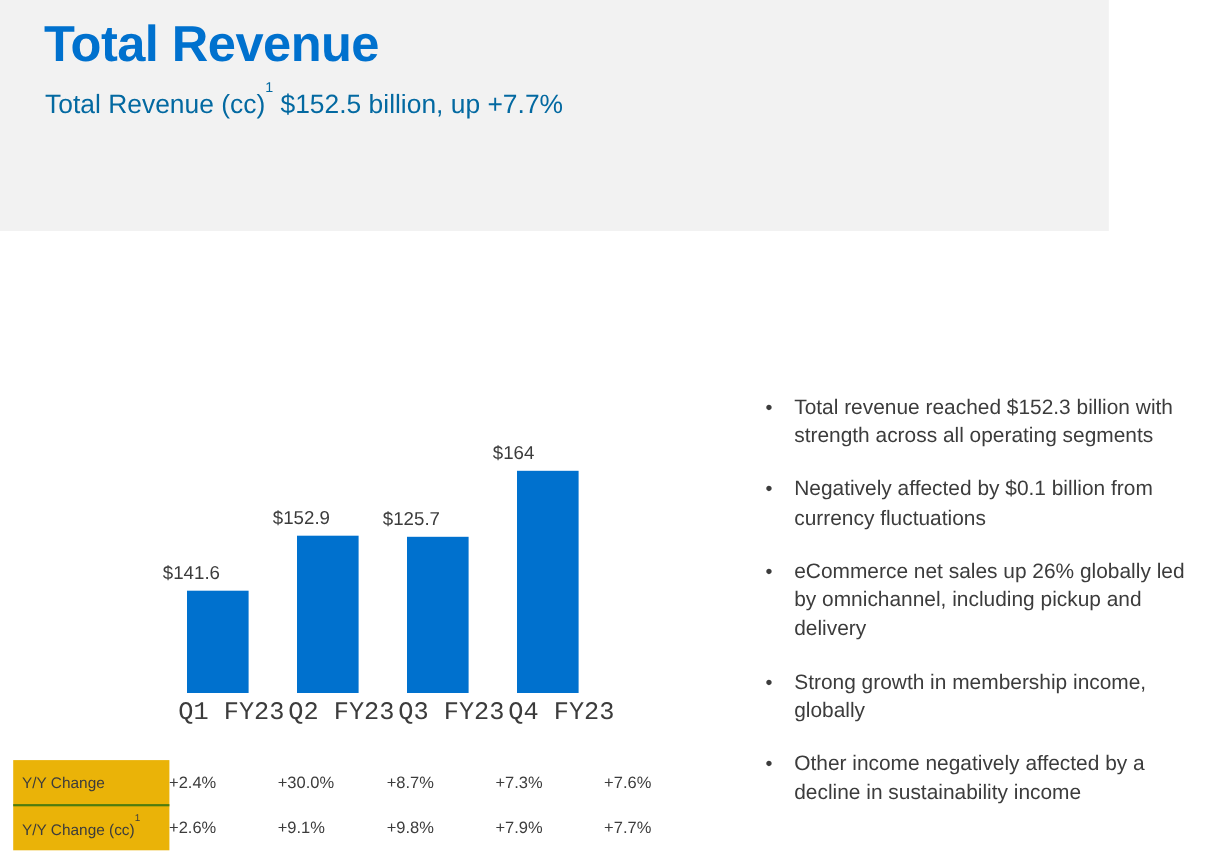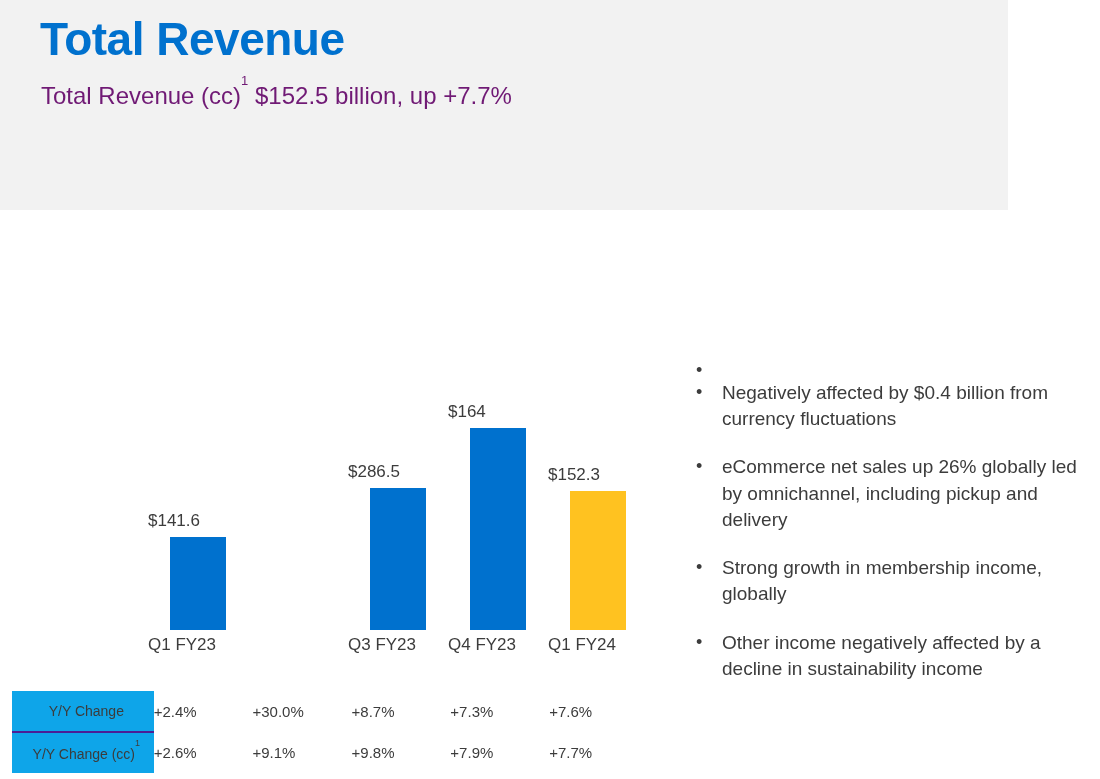--- a/index.html
+++ b/index.html
@@ -32,21 +32,21 @@
     font-size: 46px;
     font-weight: bold;
     color: #0071ce;
     letter-spacing: -0.5px;
   }
   .header-subtitle {
     position: absolute;
     left: 41px;
     top: 82px;
     font-size: 24px;
-    color: #701a75;
+    color: #0369a1;
     font-weight: normal;
   }
   .header-subtitle sup {
     font-size: 13px;
     top: -0.75em;
     position: relative;
   }
 
   
   .chart-area {
@@ -83,60 +83,60 @@
     margin: 0 auto;
     width: 56px;
     background: #0071ce;
   }
   .bar.accent {
     background: #ffc220;
   }
   .bar-label {
     position: absolute;
     top: 100%;
-    left: 0;
+    left: 14px;
     width: 100%;
     margin-top: 5px;
-    font-size: 17px;
-    color: #3c3c3c;
+    font-size: 23px;
+    color: #3c3c3c;
+    font-family: Liberation Mono, monospace;
   }
 
   
   .yoy-table {
     position: absolute;
     left: 12px;
     top: 691px;
     width: 636px;
     border-collapse: collapse;
   }
   .yoy-table td {
     height: 38px;
     vertical-align: middle;
     font-size: 15px;
     color: #3c3c3c;
   }
   .yoy-table td.rowhead {
     width: 136px;
-    background: #0ea5e9;
+    background: #eab308;
     padding-left: 8px;
     font-size: 14px;
     color: #3c3c3c;
-    text-align: center;
   }
   .yoy-table td.rowhead sup {
     font-size: 9px;
     position: relative;
     top: -0.7em;
   }
   .yoy-table td.val {
     width: 100px;
     padding-left: 0;
   }
   .yoy-table tr.sep td.rowhead {
-    border-top: 2px solid #4c1d95;
+    border-top: 2px solid #4d7c0f;
   }
 
   
   .bullets {
     position: absolute;
     left: 692px;
     top: 358px;
     width: 400px;
   }
   .bullet {
@@ -168,38 +168,38 @@
 
 <div class="chart-area">
   <div class="bars-wrap">
 
     <div class="bar-col" style="left:0px;">
       <div class="bar-value">$141.6</div>
       <div class="bar" style="height:93px;background:#0071ce;"></div>
       <div class="bar-label">Q1 FY23</div>
     </div>
 
+    <div class="bar-col" style="left:100px;">
+      <div class="bar-value">$152.9</div>
+      <div class="bar" style="height:143px;background:#0071ce;"></div>
+      <div class="bar-label">Q2 FY23</div>
+    </div>
 
     <div class="bar-col" style="left:200px;">
-      <div class="bar-value">$286.5</div>
+      <div class="bar-value">$125.7</div>
       <div class="bar" style="height:142px;background:#0071ce;"></div>
       <div class="bar-label">Q3 FY23</div>
     </div>
 
     <div class="bar-col" style="left:300px;">
       <div class="bar-value">$164</div>
       <div class="bar" style="height:202px;background:#0071ce;"></div>
       <div class="bar-label">Q4 FY23</div>
     </div>
 
-    <div class="bar-col" style="left:400px;">
-      <div class="bar-value">$152.3</div>
-      <div class="bar accent" style="height:139px;"></div>
-      <div class="bar-label">Q1 FY24</div>
-    </div>
 
   </div>
 </div>
 
 <table class="yoy-table">
   <tbody>
       <tr>
     <td class="rowhead">
       <span>Y/Y Change</span>
     </td>
@@ -218,24 +218,25 @@
     <td class="val">+9.8%</td>
     <td class="val">+7.9%</td>
     <td class="val">+7.7%</td>
   </tr>
 </tbody>
   </table>
 
 <div class="bullets">
   <div class="bullet">
     <span class="dot">•</span>
-  </div>
-  <div class="bullet">
-    <span class="dot">•</span>
-    <span>Negatively affected by $0.4 billion from currency fluctuations</span>
+    <span>Total revenue reached $152.3 billion with strength across all operating segments</span>
+  </div>
+  <div class="bullet">
+    <span class="dot">•</span>
+    <span>Negatively affected by $0.1 billion from currency fluctuations</span>
   </div>
   <div class="bullet">
     <span class="dot">•</span>
     <span>eCommerce net sales up 26% globally led by omnichannel, including pickup and delivery</span>
   </div>
   <div class="bullet">
     <span class="dot">•</span>
     <span>Strong growth in membership income, globally</span>
   </div>
   <div class="bullet">

